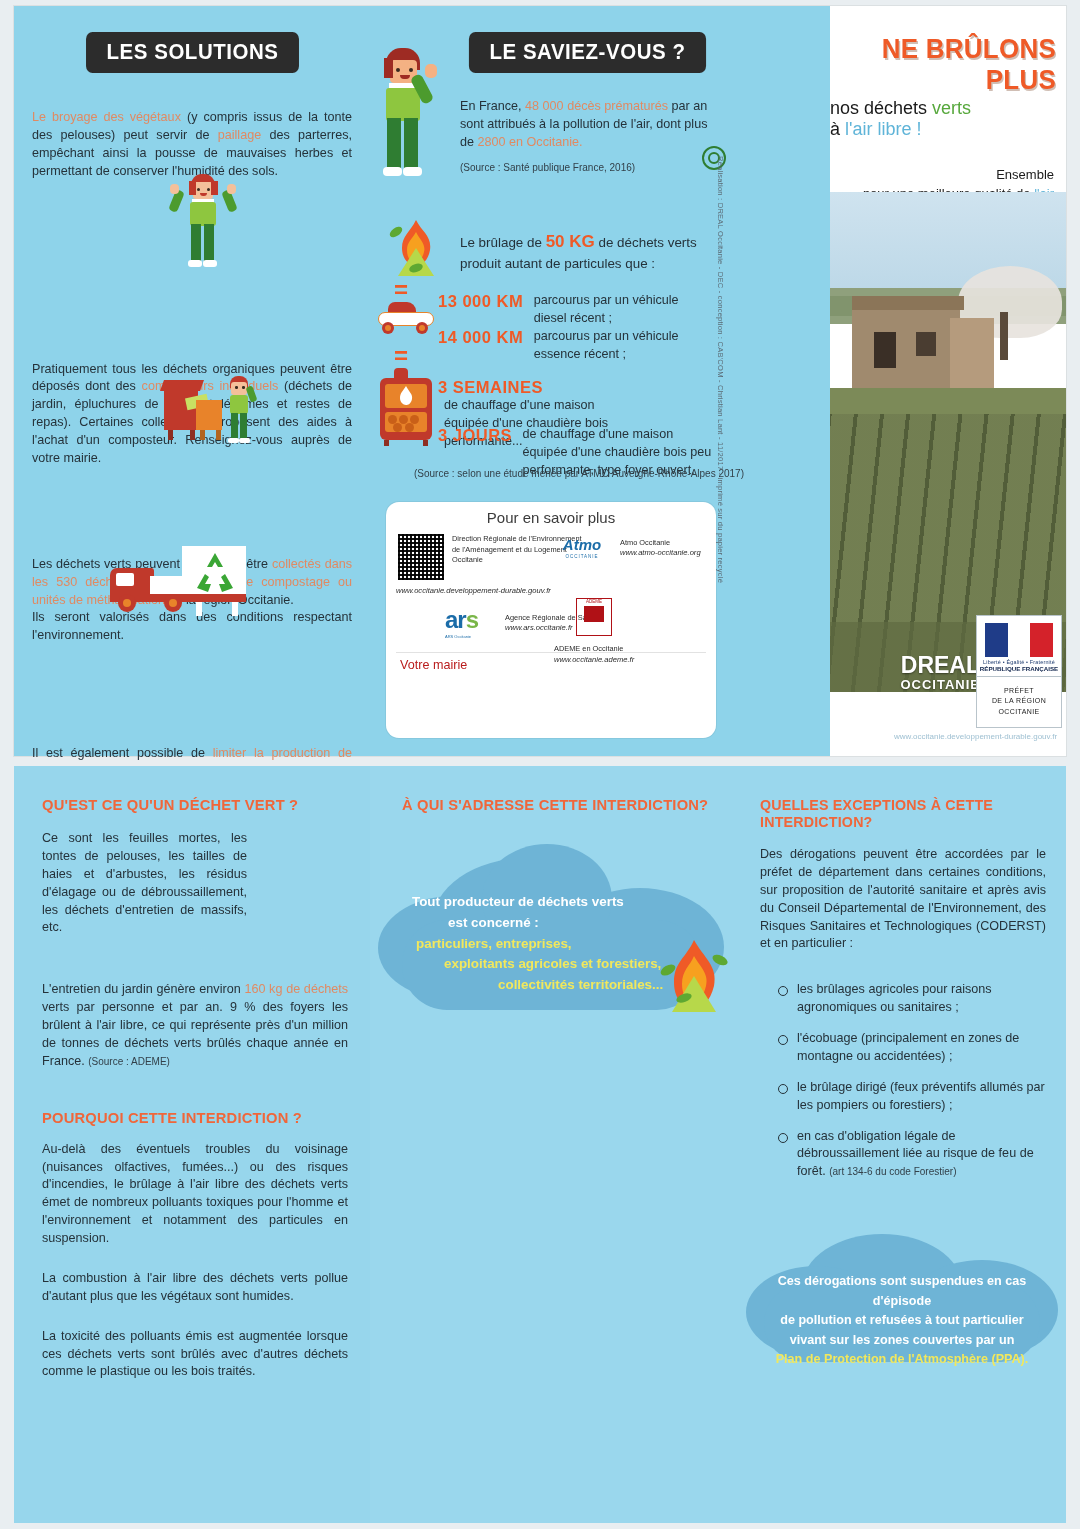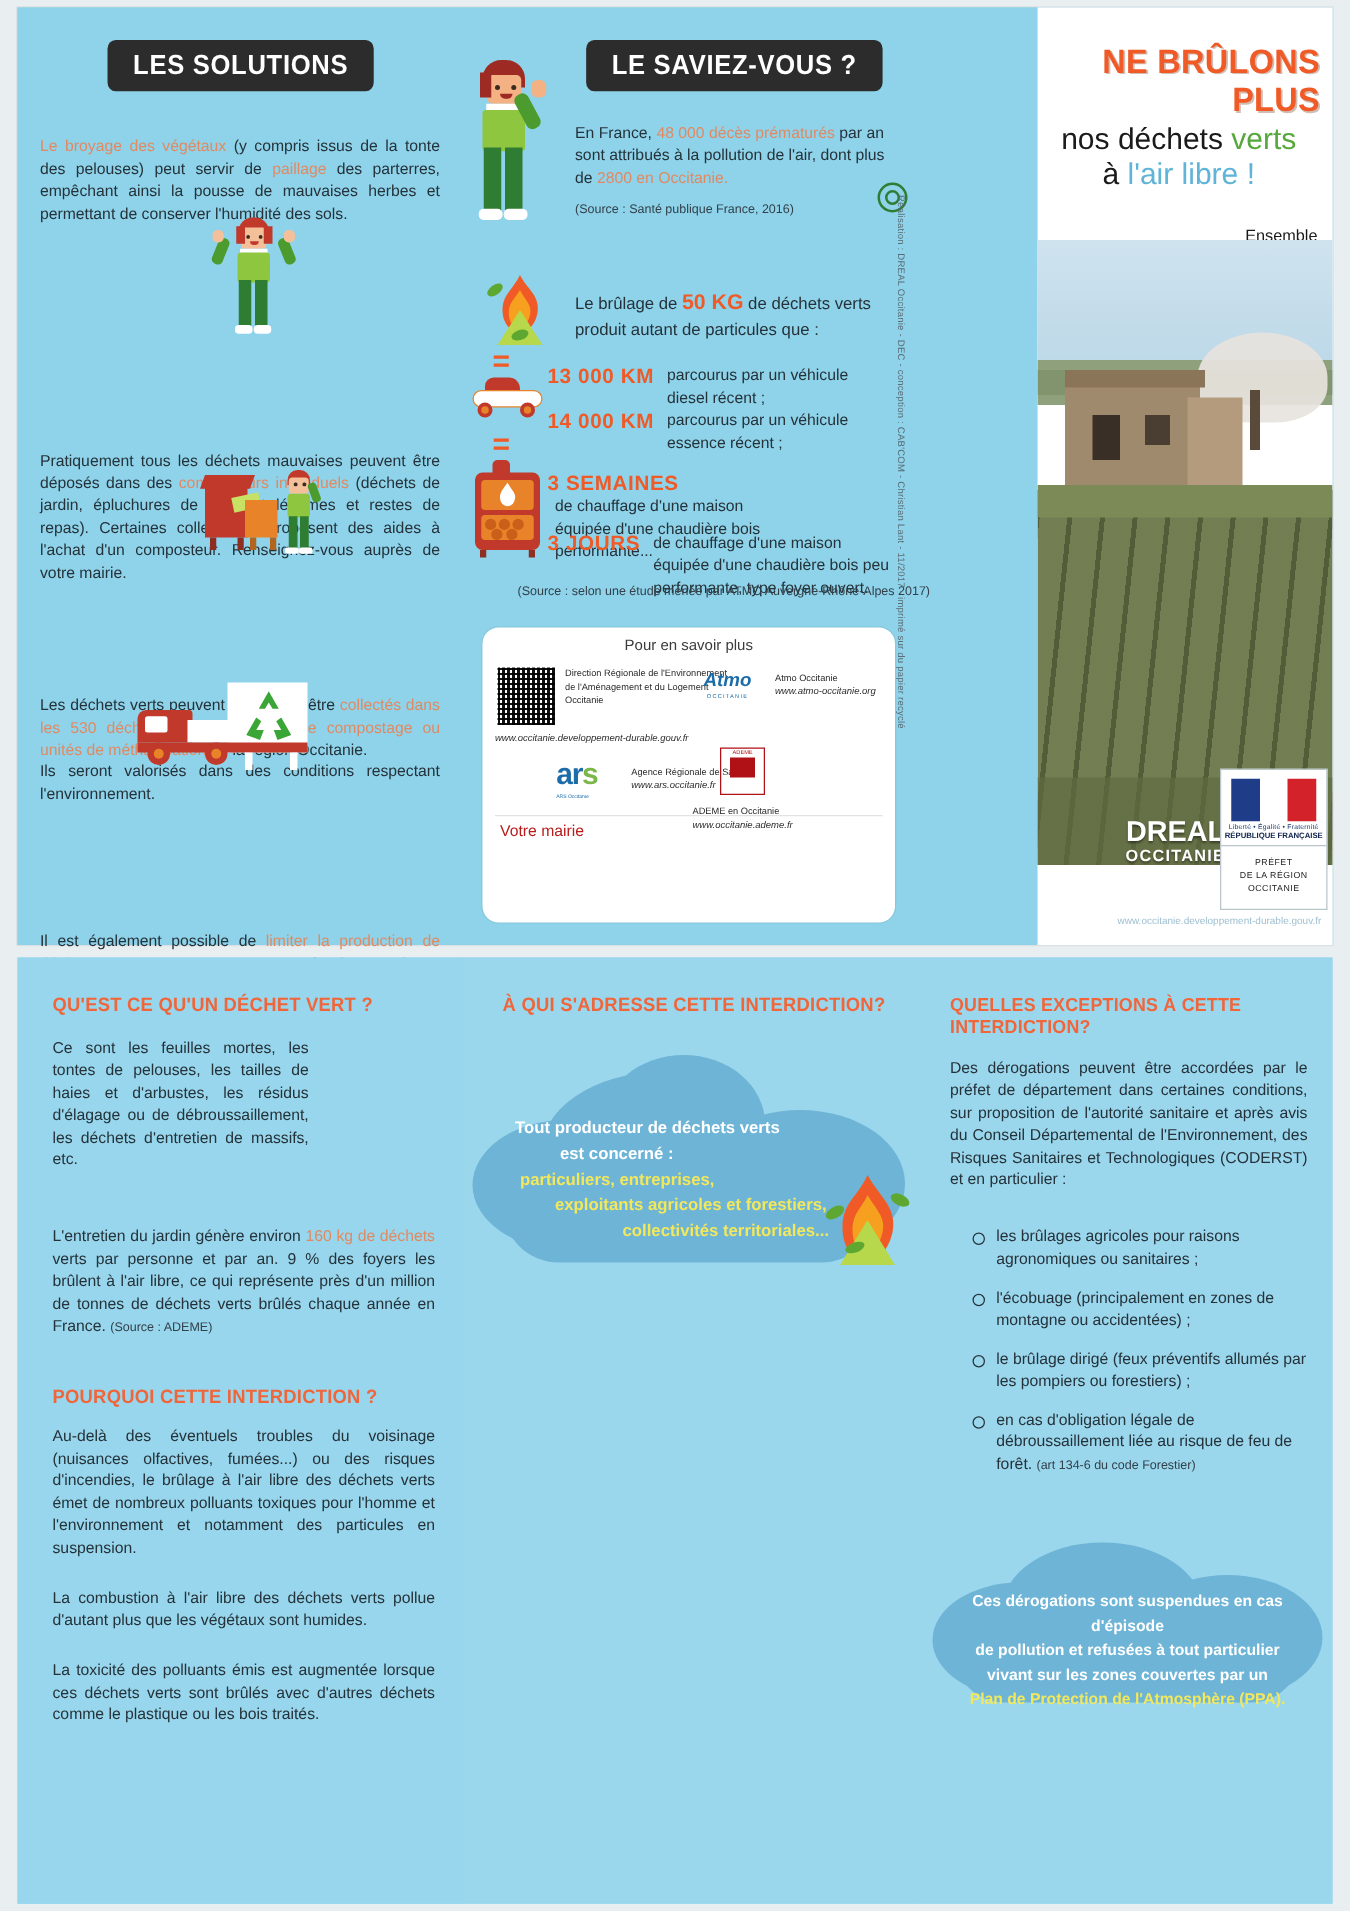--- a/index.html
+++ b/index.html
@@ -53,21 +53,21 @@
 
   
   .bl{display:flex;gap:9px;margin-bottom:13px;}
   .bl .bul{flex:0 0 auto;width:8px;height:8px;border:1.4px solid #25323a;border-radius:50%;margin-top:5px;}
   .bl .bt{font-size:12.6px;line-height:1.42;color:#25323a;}
 
   
   .cov-t1{color:#ef5a27;font-weight:bold;font-size:27px;letter-spacing:.3px;
           text-align:right;font-family:"Liberation Sans Narrow","Liberation Sans",sans-serif;
           text-shadow:1.5px 1.5px 0 rgba(120,70,40,.35);transform:scaleX(.96);transform-origin:right;}
-  .cov-t2{font-size:24px;text-align:center;color:#1a1a1a;line-height:1.16;}
+  .cov-t2{font-size:18px;text-align:left;color:#1a1a1a;line-height:1.16;}
   .cov-t2 .g{color:#57a83c;}
   .cov-t2 .b{color:#5fb4d8;}
   .cov-sub{text-align:right;font-size:13px;color:#1a1a1a;line-height:1.45;}
   .cov-sub .b{color:#5fb4d8;}
 
   .photo{position:absolute;left:122px;top:186px;width:236px;height:500px;overflow:hidden;}
   .dreal{position:absolute;right:10px;bottom:58px;text-align:right;color:#fff;
          font-weight:bold;text-shadow:0 1px 2px rgba(0,0,0,.45);}
 
   .marianne{position:absolute;right:4px;bottom:28px;width:84px;background:#fff;
@@ -78,21 +78,21 @@
   .mname{font-size:6.2px;text-align:center;color:#11254d;font-weight:bold;margin-bottom:4px;}
   .prefet{border-top:1px solid #b9c4cb;padding:9px 2px 10px;font-size:7px;
           text-align:center;color:#222;line-height:1.5;letter-spacing:.4px;}
 
   
   .vcredit{position:absolute;writing-mode:vertical-rl;font-size:7.6px;color:#5a6b76;
            letter-spacing:.2px;white-space:nowrap;}
 
   
   .card{position:absolute;background:#fff;border-radius:13px;box-shadow:0 0 0 1px rgba(0,0,0,.05);}
-  .card-h{text-align:center;font-size:12px;color:#3b3b3b;padding-top:7px;}
+  .card-h{text-align:center;font-size:15px;color:#3b3b3b;padding-top:7px;}
   .qr{width:46px;height:46px;background:
       repeating-linear-gradient(0deg,#111 0 2px,#fff 2px 4px),
       repeating-linear-gradient(90deg,#111 0 2px,transparent 2px 4px);
       background-blend-mode:multiply;}
   .clab{font-size:7.4px;line-height:1.45;color:#2b2b2b;}
   .curl{font-size:7.6px;font-style:italic;color:#2b2b2b;}
   .mairie{position:absolute;font-size:12.6px;color:#b91c1c;}
 </style>
 </head>
 <body>
@@ -127,21 +127,21 @@
         <div class="sq" style="left:59px;top:16px;width:9px;height:22px;background:#4c9b2e;transform:rotate(-22deg);border-radius:4px;"></div>
         <div class="sq" style="left:4px;top:10px;width:9px;height:10px;background:#f4c09a;border-radius:4px;"></div>
         <div class="sq" style="left:61px;top:10px;width:9px;height:10px;background:#f4c09a;border-radius:4px;"></div>
         <div class="sq" style="left:25px;top:50px;width:10px;height:38px;background:#2f7d32;"></div>
         <div class="sq" style="left:38px;top:50px;width:10px;height:38px;background:#2f7d32;"></div>
         <div class="sq" style="left:22px;top:86px;width:14px;height:7px;background:#fff;border-radius:3px;"></div>
         <div class="sq" style="left:37px;top:86px;width:14px;height:7px;background:#fff;border-radius:3px;"></div>
       </div>
 
       <div class="btxt" style="margin:180px 20px 0 18px;">
-        <span>Pratiquement tous les déchets mauvaises peuvent être déposés dans des </span><span class="hl">composteurs individuels</span><span> (déchets de jardin, épluchures de fruits et légumes et restes de repas). Certaines collectivités proposent des aides à l'achat d'un composteur. Renseignez-vous auprès de votre mairie.</span>
+        <span>Pratiquement tous les déchets organiques peuvent être déposés dont des </span><span class="hl">composteurs individuels</span><span> (déchets de jardin, épluchures de fruits et légumes et restes de repas). Certaines collectivités proposent des aides à l'achat d'un composteur. Renseignez-vous auprès de votre mairie.</span>
       </div>
 
       <div style="position:absolute;left:150px;top:370px;width:100px;height:70px;">
         <div class="sq" style="left:0;top:8px;width:34px;height:46px;background:#c0392b;"></div>
         <div class="sq" style="left:-2px;top:4px;width:40px;height:11px;background:#c0392b;transform:skewX(-20deg);"></div>
         <div class="sq" style="left:22px;top:20px;width:22px;height:12px;background:#c8e063;transform:rotate(-12deg);"></div>
         <div class="sq" style="left:32px;top:24px;width:26px;height:30px;background:#e8832a;"></div>
         <div class="sq" style="left:4px;top:54px;width:5px;height:10px;background:#8e2e22;"></div>
         <div class="sq" style="left:26px;top:54px;width:5px;height:10px;background:#8e2e22;"></div>
         <div class="sq" style="left:36px;top:54px;width:5px;height:10px;background:#b2651f;"></div>

